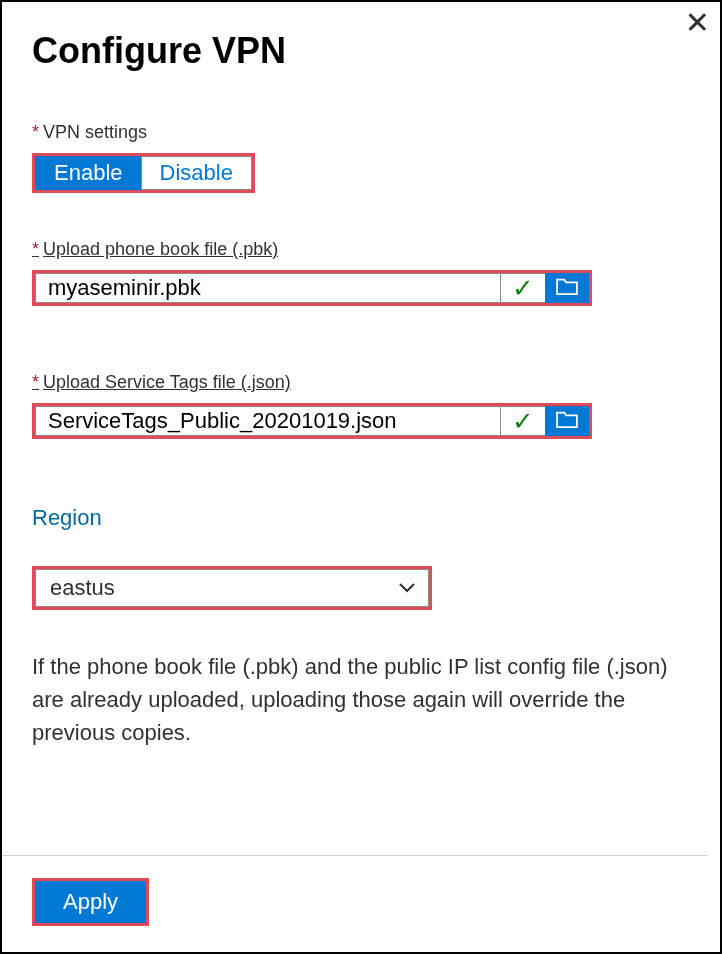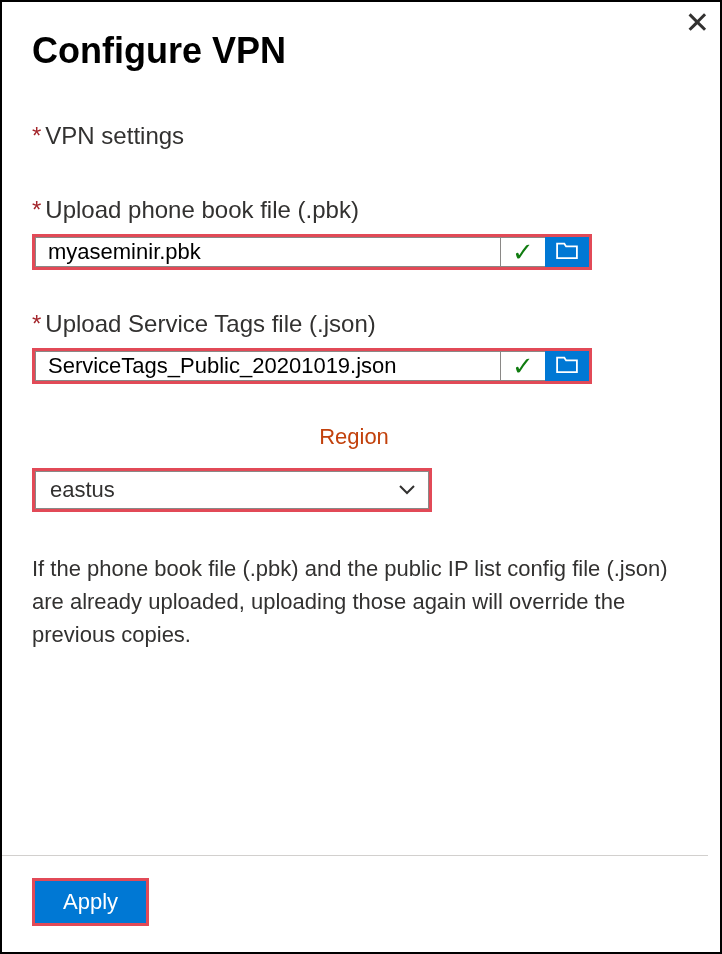--- a/index.html
+++ b/index.html
@@ -25,21 +25,21 @@
     cursor:pointer;
     font-family:Arial,sans-serif;
   }
   h1.title{
     margin:0 0 50px 0;
     font-size:36px;
     font-weight:700;
     color:#000;
   }
   .field-label{
-    font-size:24px;
+    font-size:18px;
     color:#323130;
     margin-bottom:10px;
   }
   .req{color:#a4262c;margin-right:4px;}
   .outline{
     border:3px solid #e24a57;
     display:inline-flex;
     align-items:stretch;
   }
   
@@ -54,21 +54,21 @@
     cursor:pointer;
     background:#fff;
     color:#0078d4;
     border:1px solid #8a8886;
   }
   .toggle-opt.active{
     background:#0078d4;color:#fff;border-color:#0078d4;
   }
   .toggle-opt:first-child{border-right:none;}
   
-  .picker-group{margin-bottom:40px;}
+  .picker-group{margin-bottom:66px;text-decoration:underline;}
   .picker{
     width:560px;height:36px;
     align-items:center;
   }
   .picker-input{
     flex:1;
     border:1px solid #8a8886;
     font-size:22px;
     padding:0 12px;
     height:100%;
@@ -86,21 +86,21 @@
   .picker-btn{
     width:44px;height:100%;
     background:#0078d4;
     display:flex;align-items:center;justify-content:center;
     cursor:pointer;
     border:1px solid #0078d4;
   }
   .picker-btn svg{width:22px;height:18px;}
   
   .region-group{margin-bottom:40px;}
-  .region-label{font-size:22px;margin-bottom:18px;color:#c2410c;text-align:center;}
+  .region-label{font-size:22px;margin-bottom:35px;color:#0369a1;}
   .region-select{
     width:400px;height:44px;
     align-items:center;
     position:relative;
   }
   .region-input{
     flex:1;height:100%;
     border:1px solid #8a8886;
     font-size:22px;padding:0 36px 0 14px;
     display:flex;align-items:center;
@@ -141,20 +141,24 @@
 
 <div class="close">✕</div>
 
 <div class="panel">
 
   <h1 class="title">Configure VPN</h1>
 
   <div class="toggle-wrap">
     <div class="field-label">
       <span class="req">*</span><span>VPN settings</span>
+    </div>
+    <div class="outline toggle">
+      <div class="toggle-opt active">Enable</div>
+      <div class="toggle-opt">Disable</div>
     </div>
   </div>
 
   <div class="picker-group">
     <div class="field-label">
       <span class="req">*</span><span>Upload phone book file (.pbk)</span>
     </div>
     <div class="outline picker">
       <input class="picker-input" type="text" value="myaseminir.pbk" style="">
       <div class="picker-status">✓</div>

